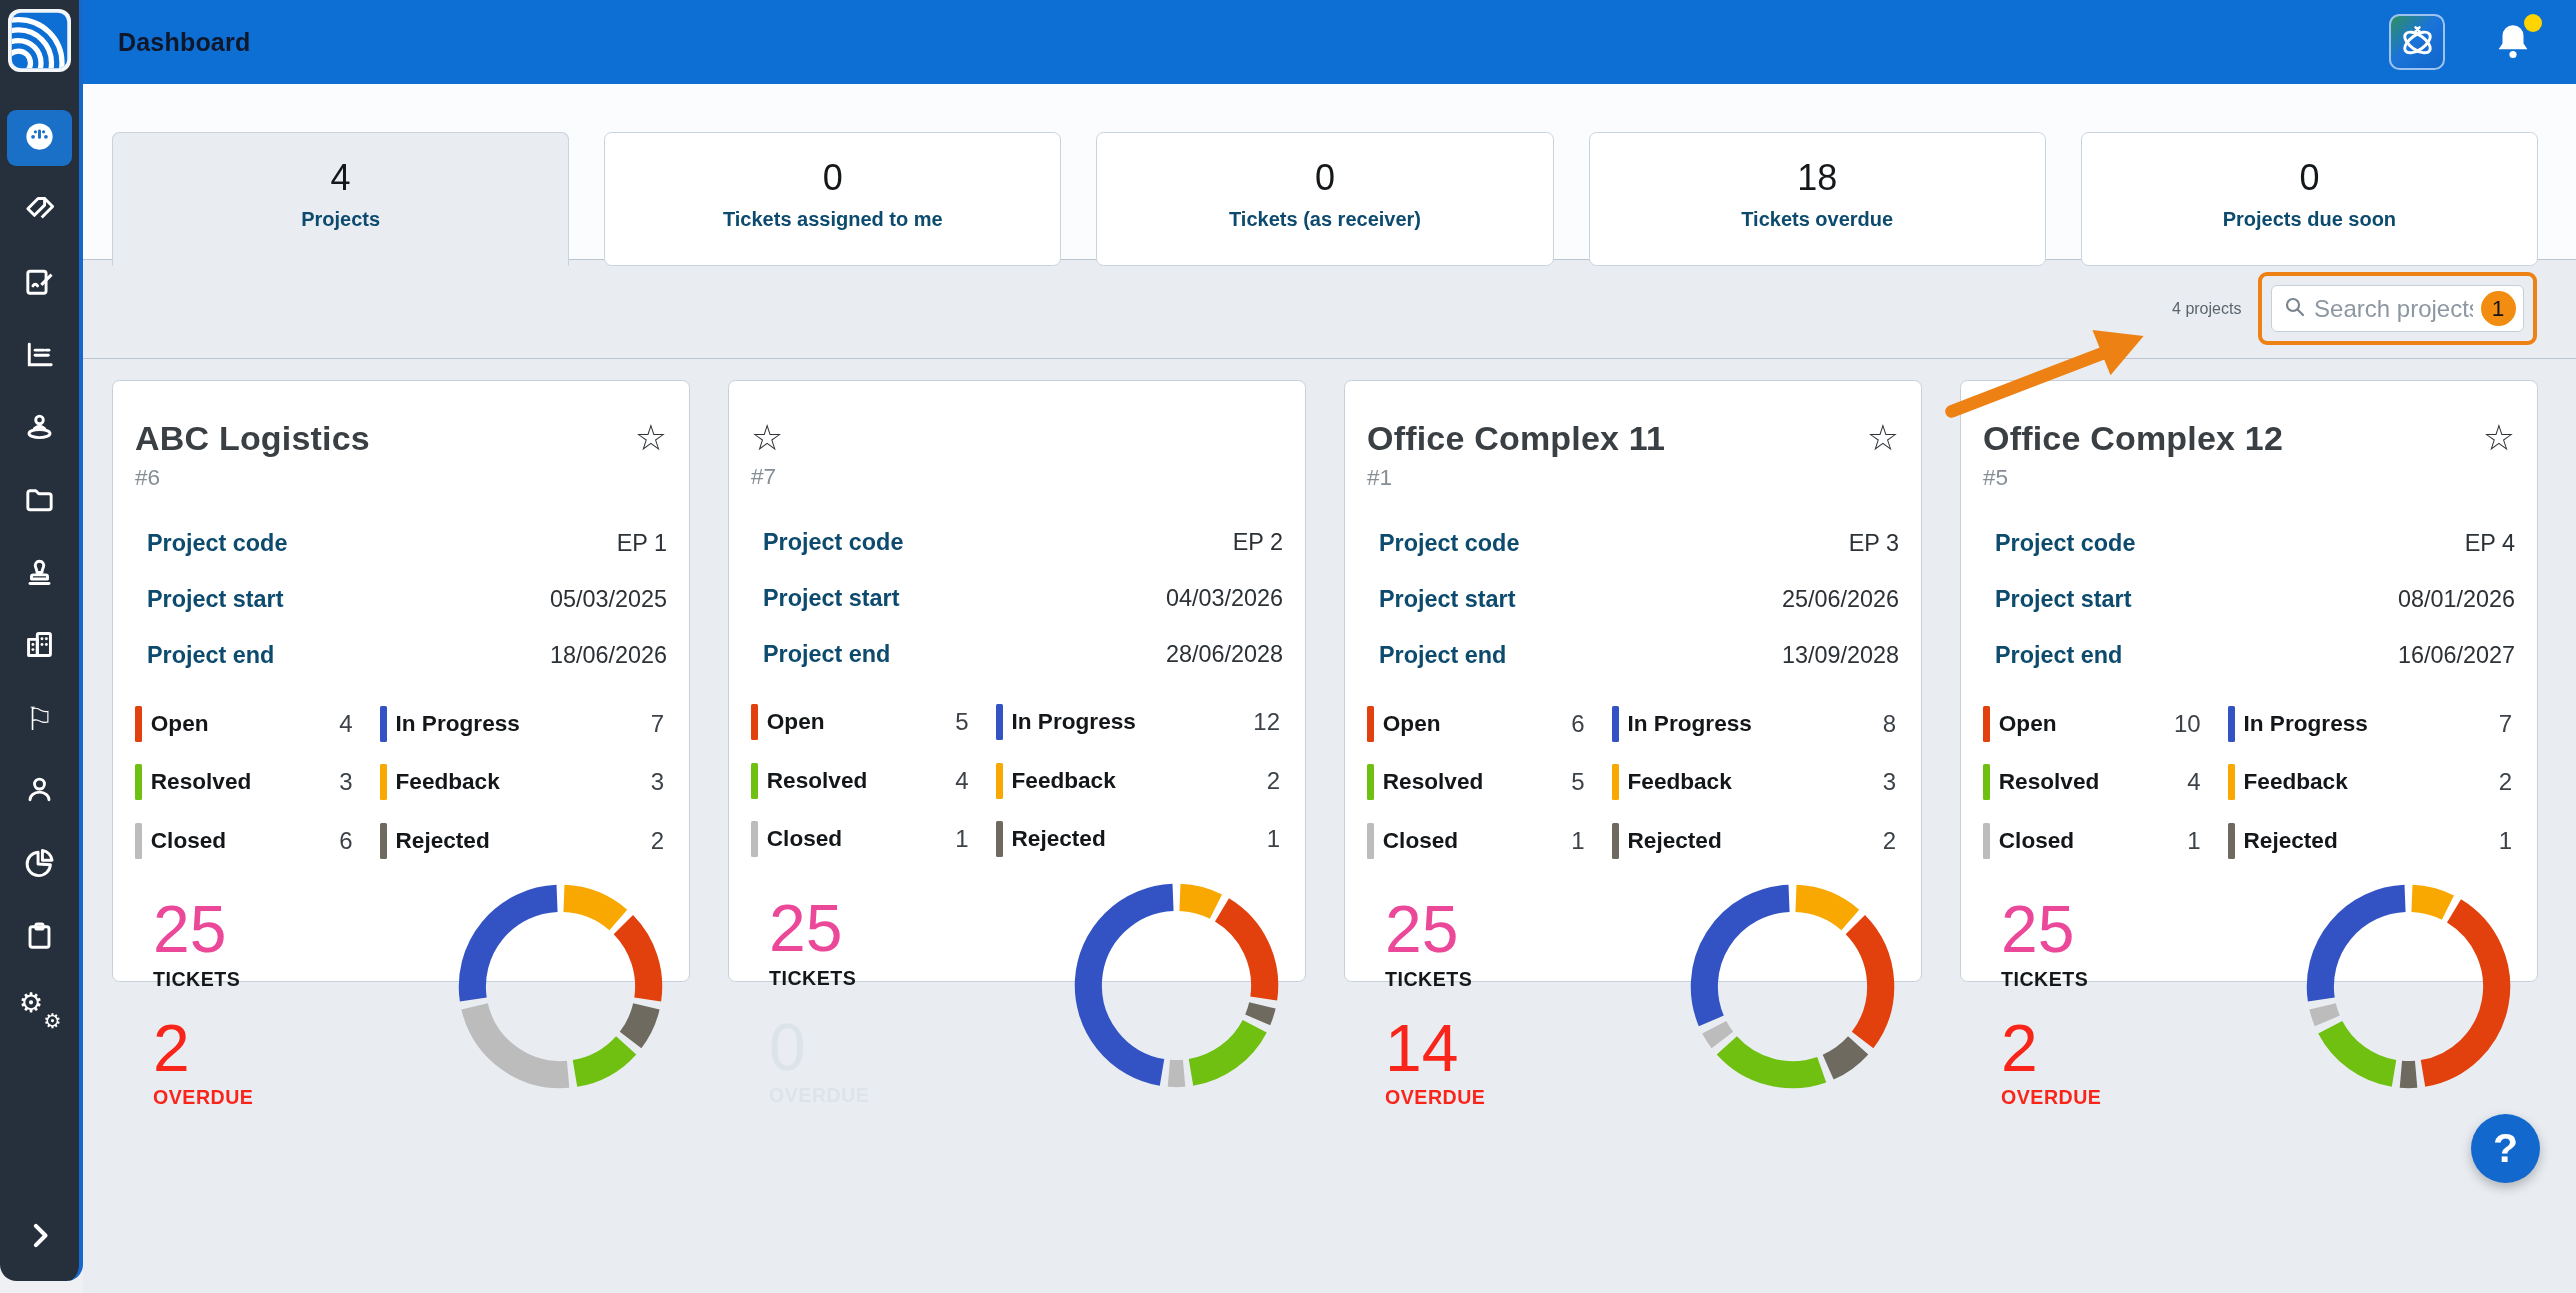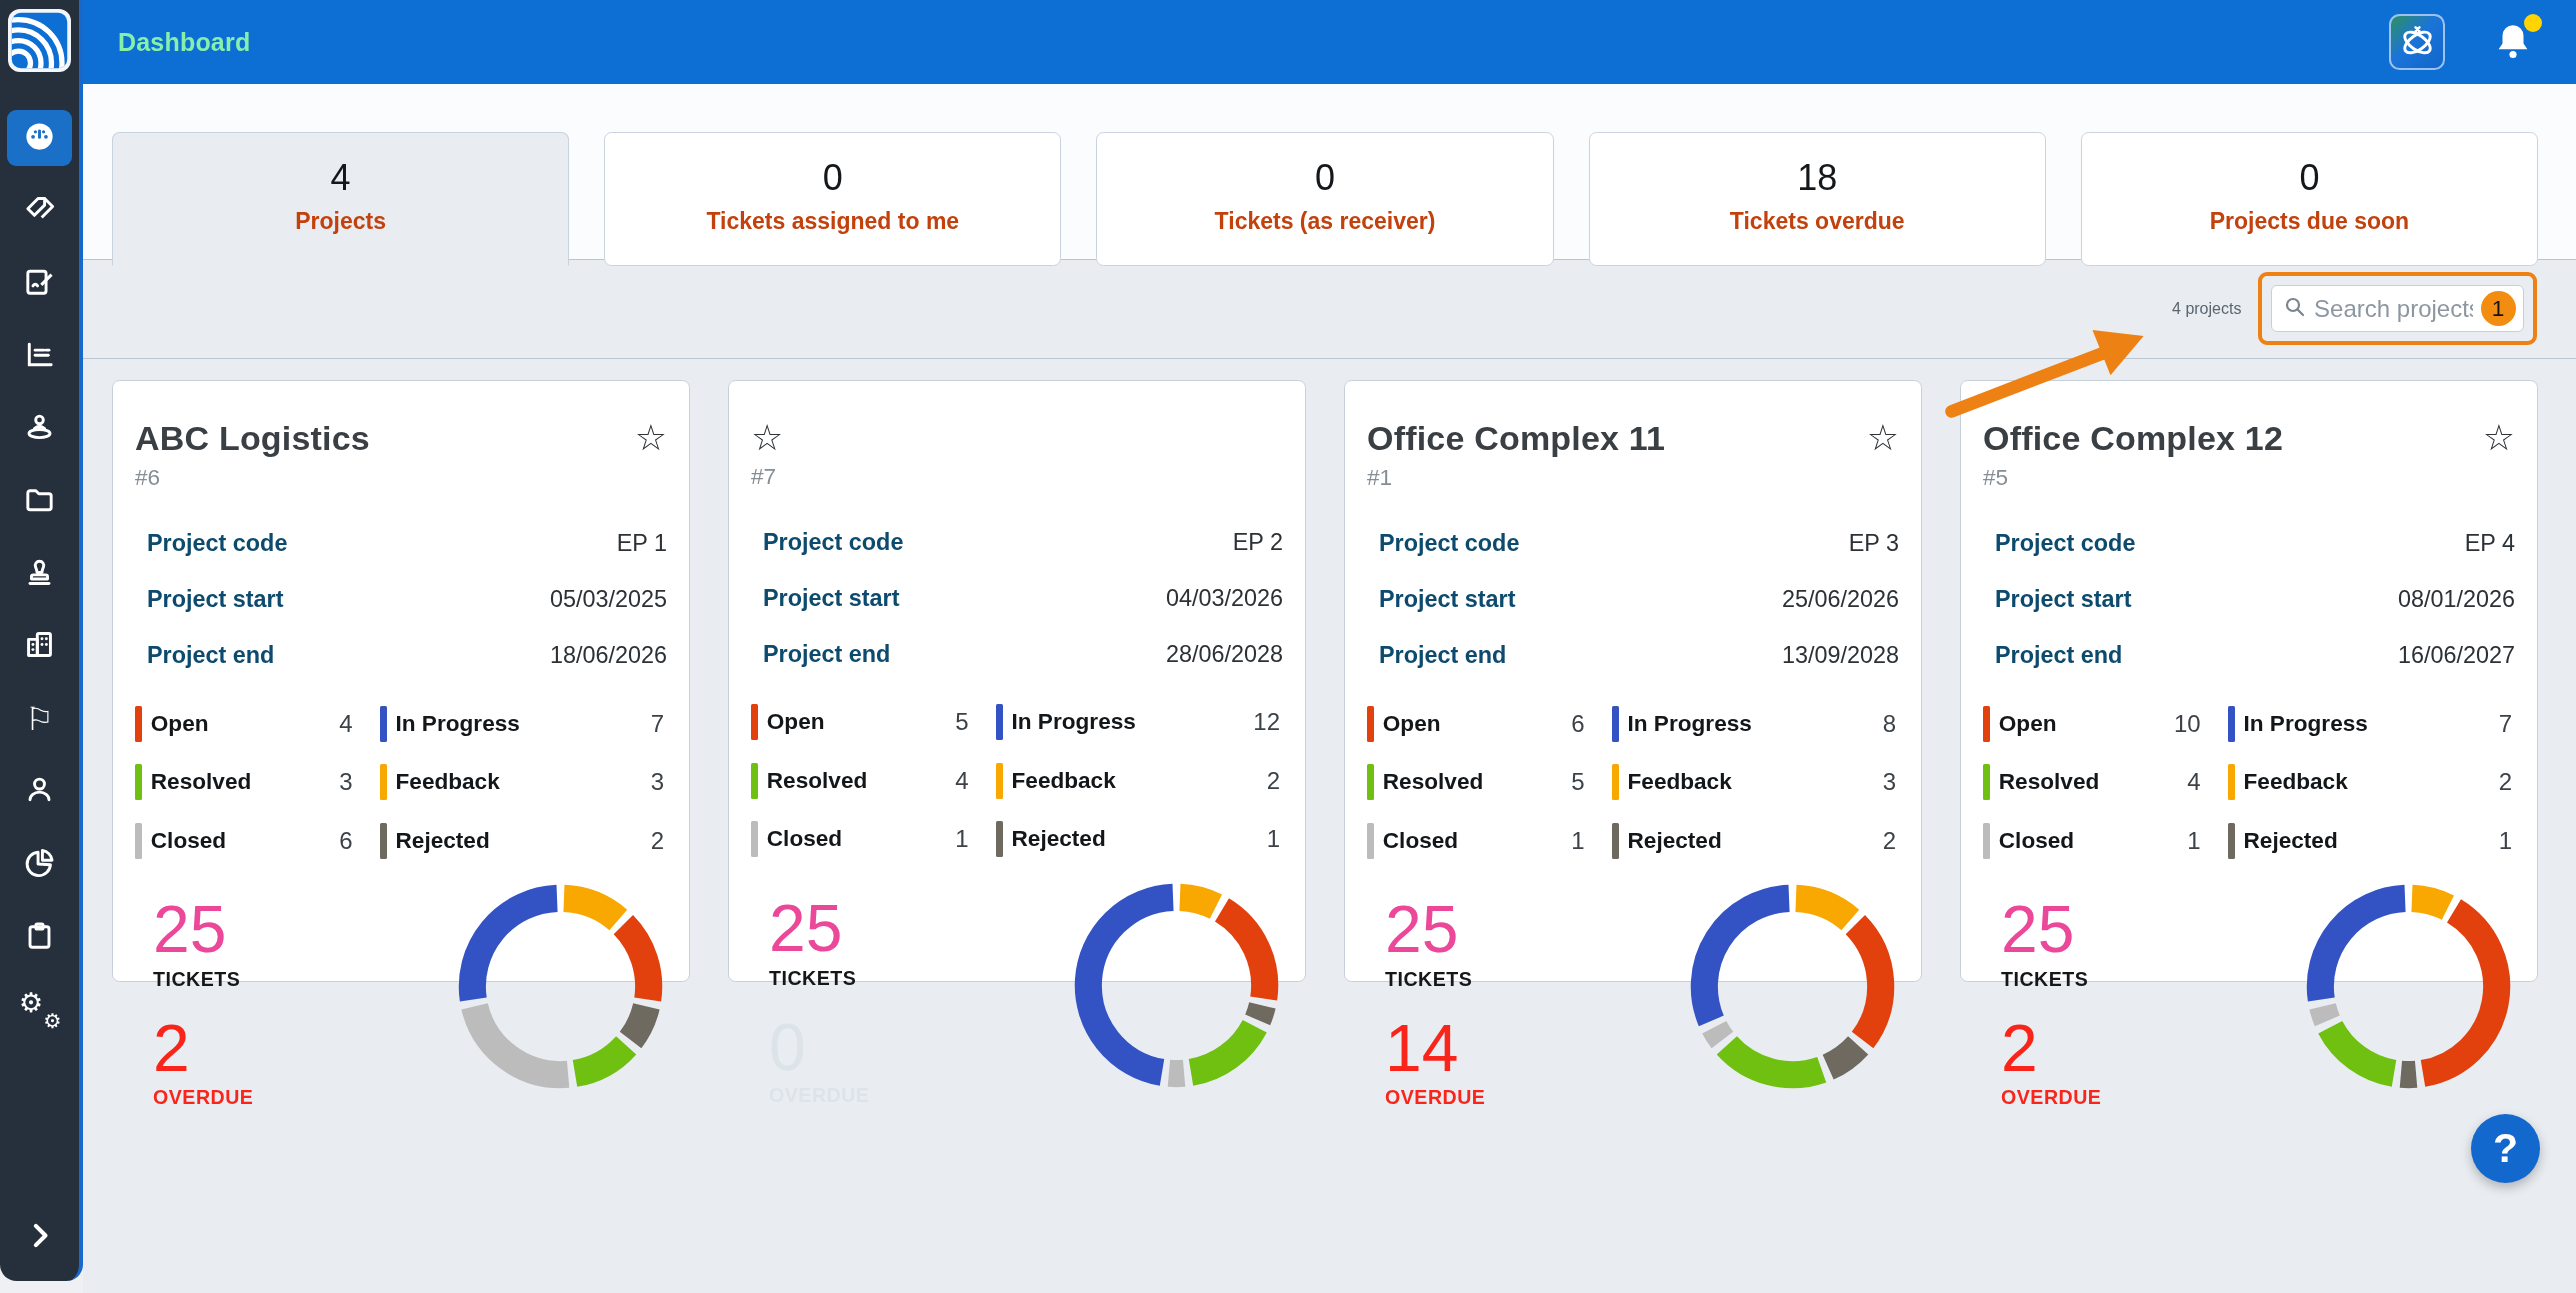--- a/index.html
+++ b/index.html
@@ -20,38 +20,38 @@
   .gears { position:relative; color:#fff; width:41px; height:38px; display:block; }
   .gears .g1 { position:absolute; left:0; top:-3px; font-size:27px; }
   .gears .g2 { position:absolute; right:-1.5px; bottom:-4.5px; font-size:20.3px; }
   .collapse-btn { position:absolute; bottom:26px; left:50%; transform:translateX(-50%);
     background:none; border:none; cursor:pointer; }
   .collapse-btn svg { width:33px; height:33px; }
 
   
   .main { flex:1; display:flex; flex-direction:column; position:relative; }
   .topbar { height:84px; background:#0d6ed3; display:flex; align-items:center;
-    padding:0 42px 0 35px; color:#86efac; flex:0 0 84px; }
+    padding:0 42px 0 35px; color:#0f172a; flex:0 0 84px; }
   .topbar-title { font-size:25px; font-weight:700; letter-spacing:0.2px; }
   .topbar-actions { margin-left:auto; display:flex; align-items:center; gap:47px; }
   .apps-btn { width:56px; height:56px; border-radius:10.6px; border:2.3px solid #9cc3ef;
     background:linear-gradient(135deg,#2e9060 0%,#1b74d8 45%,#1166ca 100%);
     display:flex; align-items:center; justify-content:center; cursor:pointer; }
   .apps-btn svg { width:39px; height:39px; }
   .bell-wrap { position:relative; cursor:pointer; }
   .bell-wrap svg { width:42px; height:42px; }
   .bell-badge { position:absolute; top:-6px; right:-7.5px; width:18px; height:18px;
     border-radius:50%; background:#ffd400; }
 
   .content { flex:1; background:#fbfcfe; position:relative; overflow:hidden; }
   .tabs-row { display:flex; gap:35px; padding:48px 38px 0 29px; position:relative; z-index:2; }
   .stat-tab { flex:1; height:134px; background:#fff; border:1.5px solid #c9d3dd; border-radius:7.5px;
     text-align:center; padding-top:24px; cursor:pointer; }
   .stat-tab .tab-value { font-size:36px; font-weight:400; color:#15181b; }
-  .stat-tab .tab-label { font-size:23px; font-weight:700; color:#c2410c; margin-top:9px; }
+  .stat-tab .tab-label { font-size:20px; font-weight:700; color:#0c4a6e; margin-top:9px; }
   .stat-tab.active { background:#e9edf2; border-bottom-color:#e9edf2; border-radius:7.5px 7.5px 0 0; }
 
   .panel { position:relative; z-index:1; margin-top:-7.5px; background:#e9edf2;
     border-top:1.5px solid #bac5d0; height:1040px; }
   .toolbar { height:99px; display:flex; align-items:center; justify-content:flex-end;
     padding-right:39px; border-bottom:1.5px solid #bac5d0; position:relative; }
   .count-text { font-size:16px; color:#5b656e; margin-right:16.6px; }
   .annotation-box { border:4.5px solid #ee8113; border-radius:9px; padding:9px; }
   .search-box { width:253px; height:47px; background:#fff; border:1.5px solid #c6d0da;
     border-radius:6px; display:flex; align-items:center; padding:0 7.5px 0 10.6px; gap:7.5px; }

